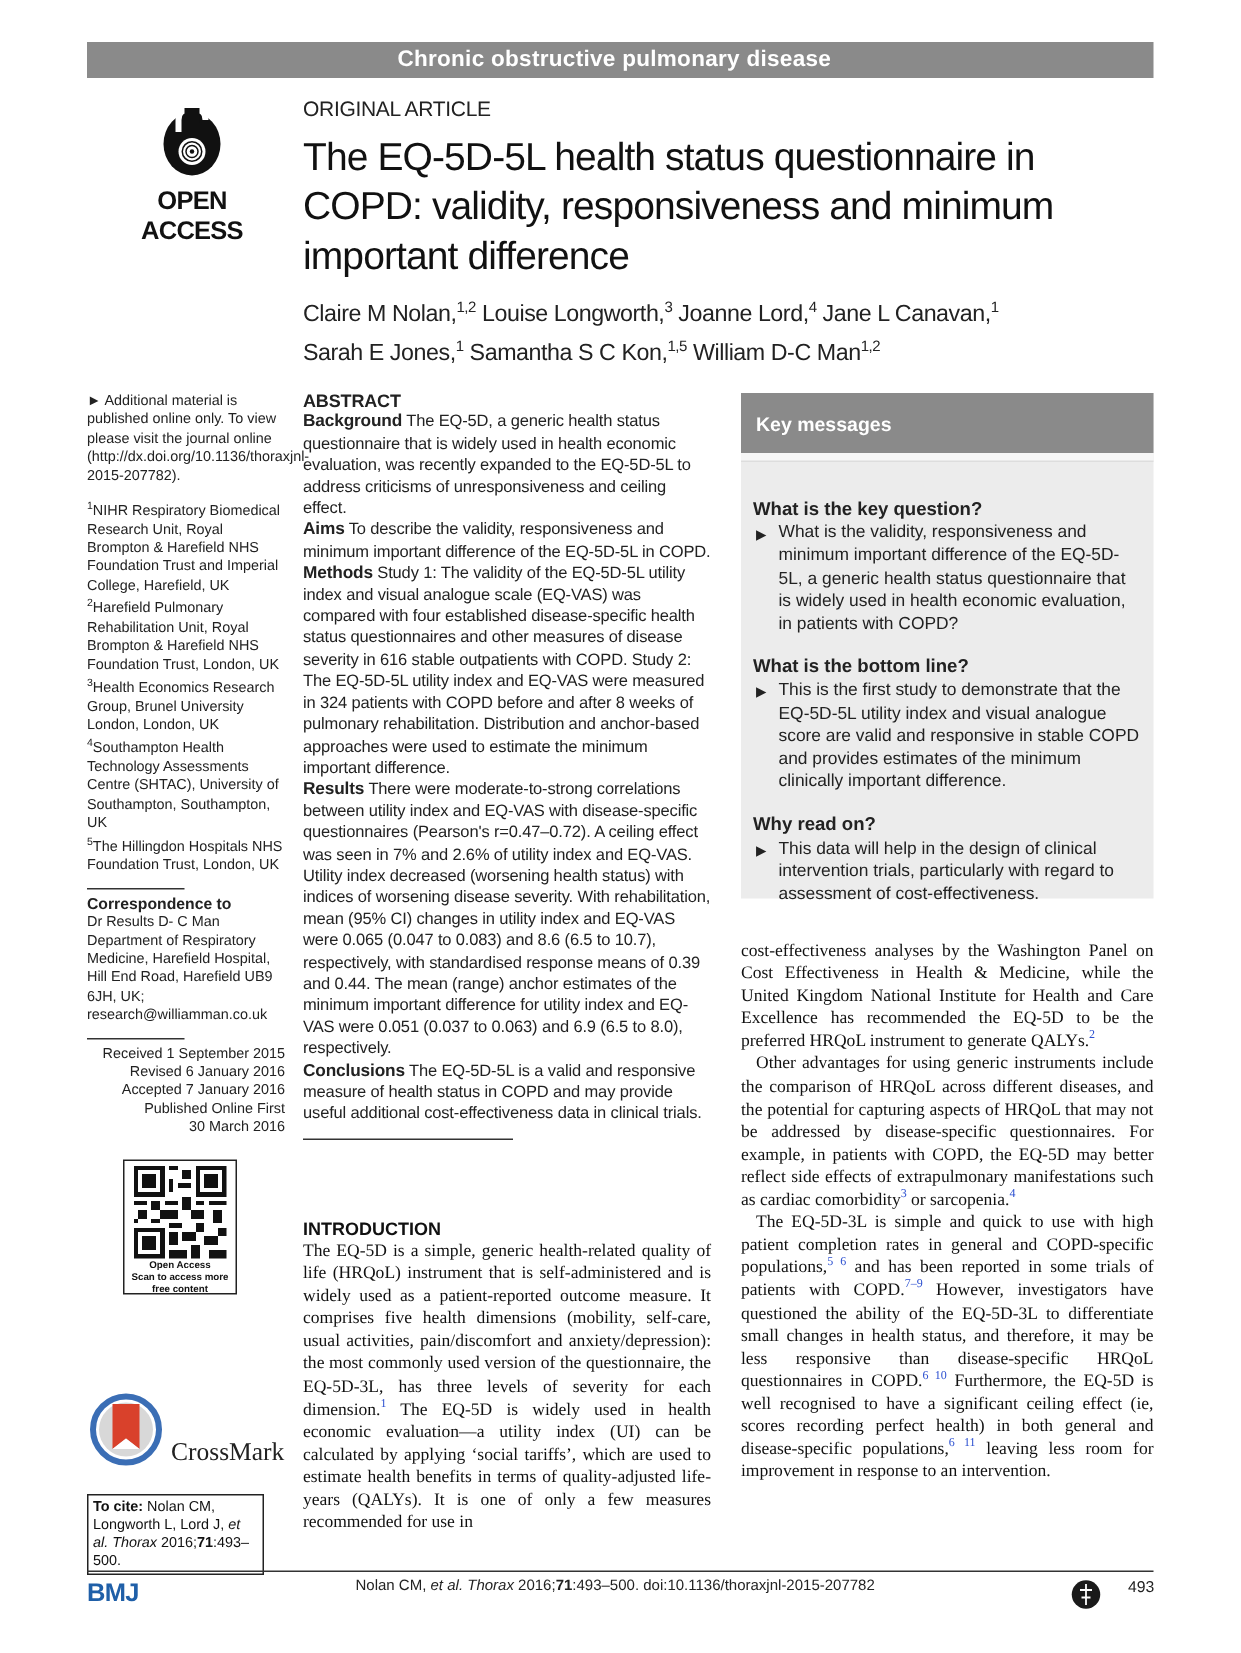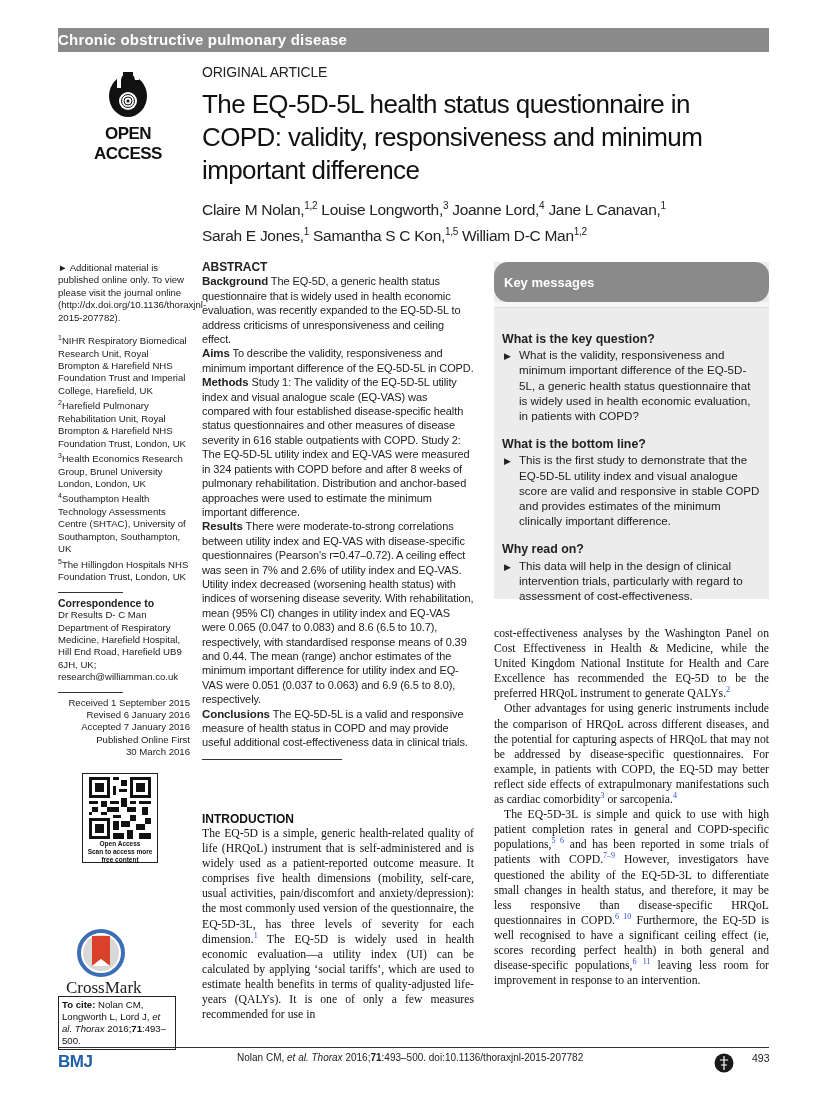--- a/index.html
+++ b/index.html
@@ -2,21 +2,21 @@
 <html><head>
 <meta charset="utf-8">
 <style>
   * { box-sizing: border-box; margin: 0; padding: 0; }
   html, body { width: 827px; height: 1102px; background: #ffffff; overflow: hidden; }
   body { position: relative; font-family: "Liberation Sans", sans-serif; color: #111; }
 
   .topbar {
     position: absolute; left: 58px; top: 28px; width: 711px; height: 24px;
     background: #8a8a8a; color: #fff; font-family: "Liberation Sans", sans-serif;
-    font-weight: bold; font-size: 15px; text-align: left; padding-right: 8px;
+    font-weight: bold; font-size: 15px; text-align: center; padding-right: 8px;
     line-height: 24px; letter-spacing: 0.2px;
   }
 
   .oa-logo { position: absolute; left: 78px; top: 66px; width: 100px; text-align: center; }
   .oa-logo svg { display: block; margin: 0 auto; }
   .oa-text { font-weight: bold; font-size: 17px; margin-top: 6px; letter-spacing: -0.5px; font-family: "Liberation Sans", sans-serif; }
 
   .art-type { position: absolute; left: 202px; top: 64px; font-size: 14px; color: #222; letter-spacing: -0.2px; }
   .title { position: absolute; left: 202px; top: 88px; width: 540px; font-size: 26px; line-height: 33px; color: #111; letter-spacing: -0.6px; }
   .authors { position: absolute; left: 202px; top: 195px; width: 560px; font-size: 15.5px; line-height: 22px; color: #222; letter-spacing: -0.3px; }
@@ -27,40 +27,40 @@
   .side-affil p { margin: 0; }
   .side-affil sup { font-size: 7px; }
   .side-rule { width: 65px; height: 1px; background: #333; margin: 8px 0 4px; }
   .side-corr-head { font-weight: bold; font-size: 10.5px; }
   .side-dates p { margin: 0; text-align: right; }
 
   .qr { position: absolute; left: 82px; top: 773px; width: 76px; height: 90px; border: 1px solid #222; background: #fff; }
   .qr svg { display: block; margin: 3px auto 0; }
   .qr-text { font-size: 6.5px; font-weight: bold; text-align: center; line-height: 8px; margin-top: 1px; }
 
-  .crossmark { position: absolute; left: 60px; top: 928px; display: flex; align-items: center; flex-direction: column; }
+  .crossmark { position: absolute; left: 60px; top: 928px; display: flex; align-items: flex-end; }
   .crossmark-label { font-family: "Liberation Serif", serif; font-size: 17px; margin-left: 6px; color: #222; }
 
   .cite-box { position: absolute; left: 58px; top: 996px; width: 118px; border: 1px solid #222; padding: 2px 3px; font-size: 9.6px; line-height: 12px; }
   .cite-box b { font-weight: bold; text-align: right; }
 
   .bmj { position: absolute; left: 58px; top: 1052px; font-weight: bold; font-size: 17px; color: #1f5fa8; letter-spacing: -0.5px; }
 
   .abstract { position: absolute; left: 202px; top: 260px; width: 272px; font-size: 11px; line-height: 14.4px; color: #222; letter-spacing: -0.1px; }
   .abstract h3 { font-size: 12px; font-weight: bold; }
   .abstract p { margin: 0; }
   .abstract b { font-weight: bold; font-size: 11.5px; }
   .abs-rule { width: 140px; height: 1px; background: #333; margin-top: 9px; }
 
   .intro { position: absolute; left: 202px; top: 812px; width: 272px; font-family: "Liberation Serif", serif; font-size: 11.7px; line-height: 15.1px; text-align: justify; color: #111; }
   .intro h3 { font-family: "Liberation Sans", sans-serif; font-size: 12px; font-weight: bold; line-height: 14px; }
   .ref { color: #2b4fd0; font-size: 8px; vertical-align: super; line-height: 0; }
 
   .keybox { position: absolute; left: 494px; top: 262px; width: 275px; height: 337px; background: #ececec; }
-  .key-head { background: #8a8a8a; color: #fff; font-size: 13px; font-weight: bold; height: 40px; line-height: 42px; padding-left: 10px; border-radius: 14px; }
+  .key-head { background: #8a8a8a; color: #fff; font-size: 13px; font-weight: bold; height: 40px; line-height: 42px; padding-left: 10px; }
   .key-gap { height: 6px; background: #f6f6f6; border-bottom: 1px solid #ddd; }
   .key-body { padding: 10px 8px 0 8px; font-size: 11.6px; line-height: 15.2px; color: #222; }
   .key-q { font-weight: bold; font-size: 12.4px; margin-top: 14px; }
   .key-item { display: flex; margin-bottom: 8px; }
   .key-bullet { width: 17px; flex: none; font-size: 9px; padding-top: 2px; padding-left: 2px; }
 
   .col2 { position: absolute; left: 494px; top: 626px; width: 275px; font-family: "Liberation Serif", serif; font-size: 11.7px; line-height: 15.1px; text-align: justify; color: #111; }
   .col2 p { margin: 0; }
   .col2 p.indent { text-indent: 10px; }
 

